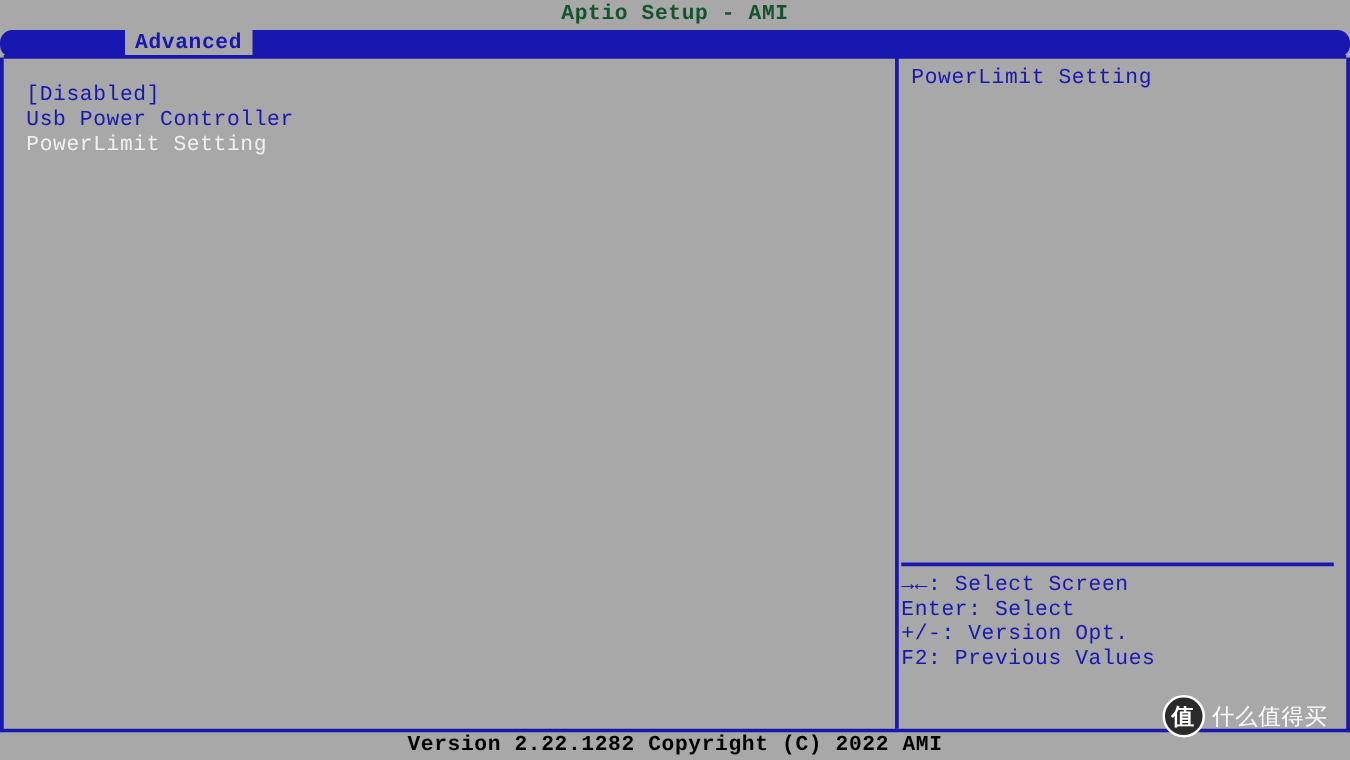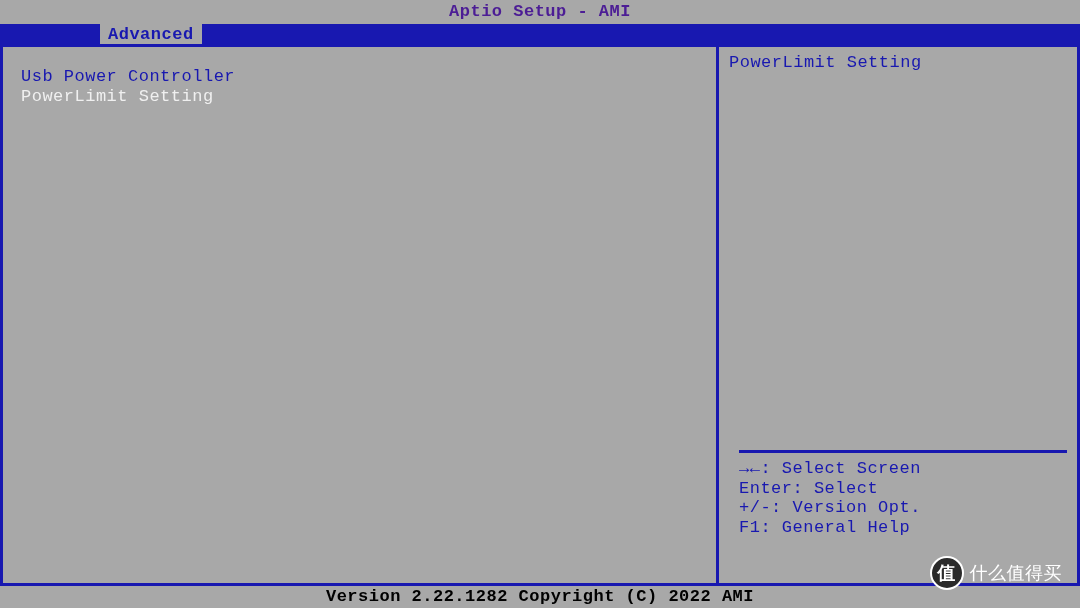--- a/index.html
+++ b/index.html
@@ -10,30 +10,31 @@
       font-size: 17px;
       background: #a8a8a8;
       color: #1818b0;
       letter-spacing: 0.5px;
       overflow: hidden;
       position: relative;
     }
     .title-bar {
       height: 24px;
       background: #a8a8a8;
-      color: #4c1d95;
+      color: #14532d;
       text-align: center;
       line-height: 24px;
       font-weight: bold;
     }
     .tab-bar {
       height: 22px;
       background: #1818b0;
       display: flex;
       align-items: stretch;
+      border-radius: 10px;
     }
     .tab-spacer { width: 100px; }
     .tab {
       background: #a8a8a8;
       color: #1818b0;
       padding: 0 8px;
       line-height: 22px;
       border: none;
       font-family: inherit;
       font-size: inherit;
@@ -76,21 +77,21 @@
     .help-top {
       flex: 1;
       padding: 6px 10px;
     }
     .help-divider {
       border: none;
       border-top: 3px solid #1818b0;
       margin: 0 0 6px 0;
     }
     .help-bottom {
-      padding: 4px 10px 46px 20px;
+      padding: 4px 10px 46px 2px;
     }
     .help-line { line-height: 19.5px; white-space: pre; }
     .footer {
       position: absolute;
       left: 0; right: 0; bottom: 0;
       height: 22px;
       background: #a8a8a8;
       color: #000000;
       text-align: center;
       line-height: 22px;
@@ -121,37 +122,38 @@
 <div class="title-bar">Aptio Setup - AMI</div>
 
 <div class="tab-bar">
   <div class="tab-spacer"></div>
   <div class="tab">Advanced</div>
 </div>
 
 <div class="main-area">
   <div class="content-panel">
     <div class="option-row">
+      <span class="option-value">[Disabled]</span>
     </div>
     <div class="option-row">
       <span class="option-label">Usb Power Controller</span>
     </div>
     <div class="option-row selected">
       <span class="option-label">PowerLimit Setting</span>
     </div>
   </div>
 
   <div class="help-panel">
     <div class="help-top">PowerLimit Setting</div>
     <div class="help-bottom">
       <hr class="help-divider">
       <div class="help-line">→←: Select Screen</div>
       <div class="help-line">Enter: Select</div>
       <div class="help-line">+/-: Version Opt.</div>
-      <div class="help-line">F1: General Help</div>
+      <div class="help-line">F2: Previous Values</div>
     </div>
   </div>
 </div>
 
 <div class="footer">Version 2.22.1282 Copyright (C) 2022 AMI</div>
 
 <div class="watermark">
   <div class="watermark-badge">值</div>
   <span>什么值得买</span>
 </div>

